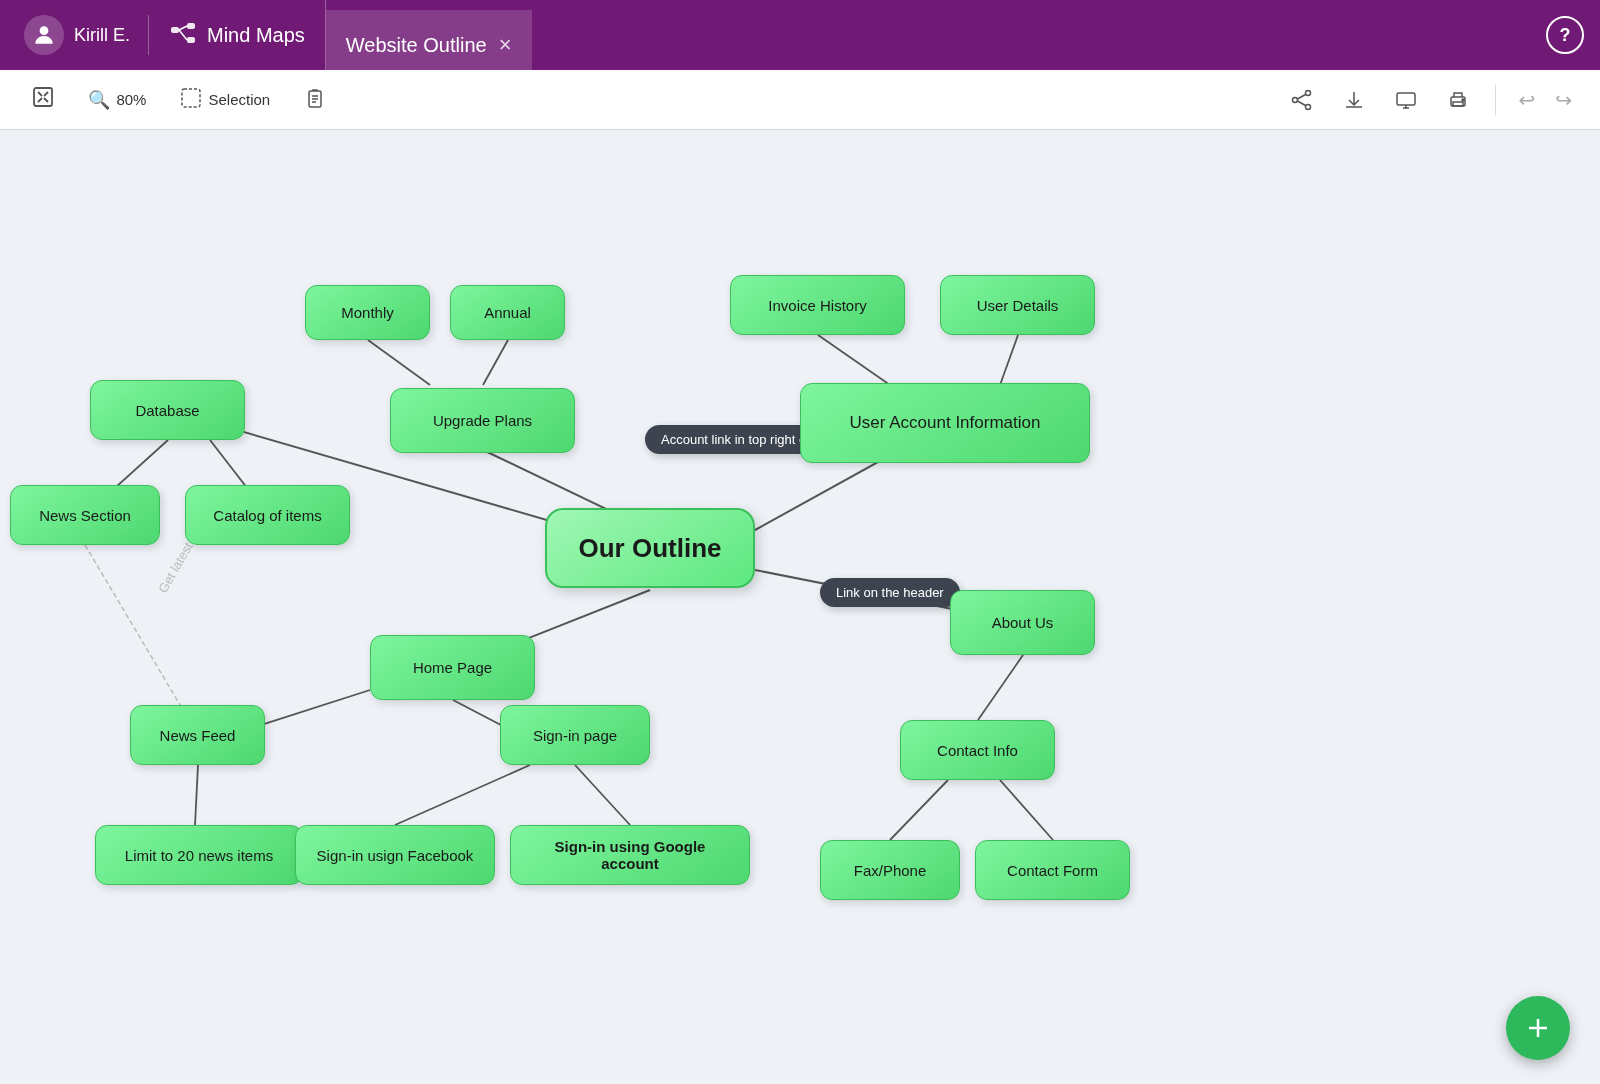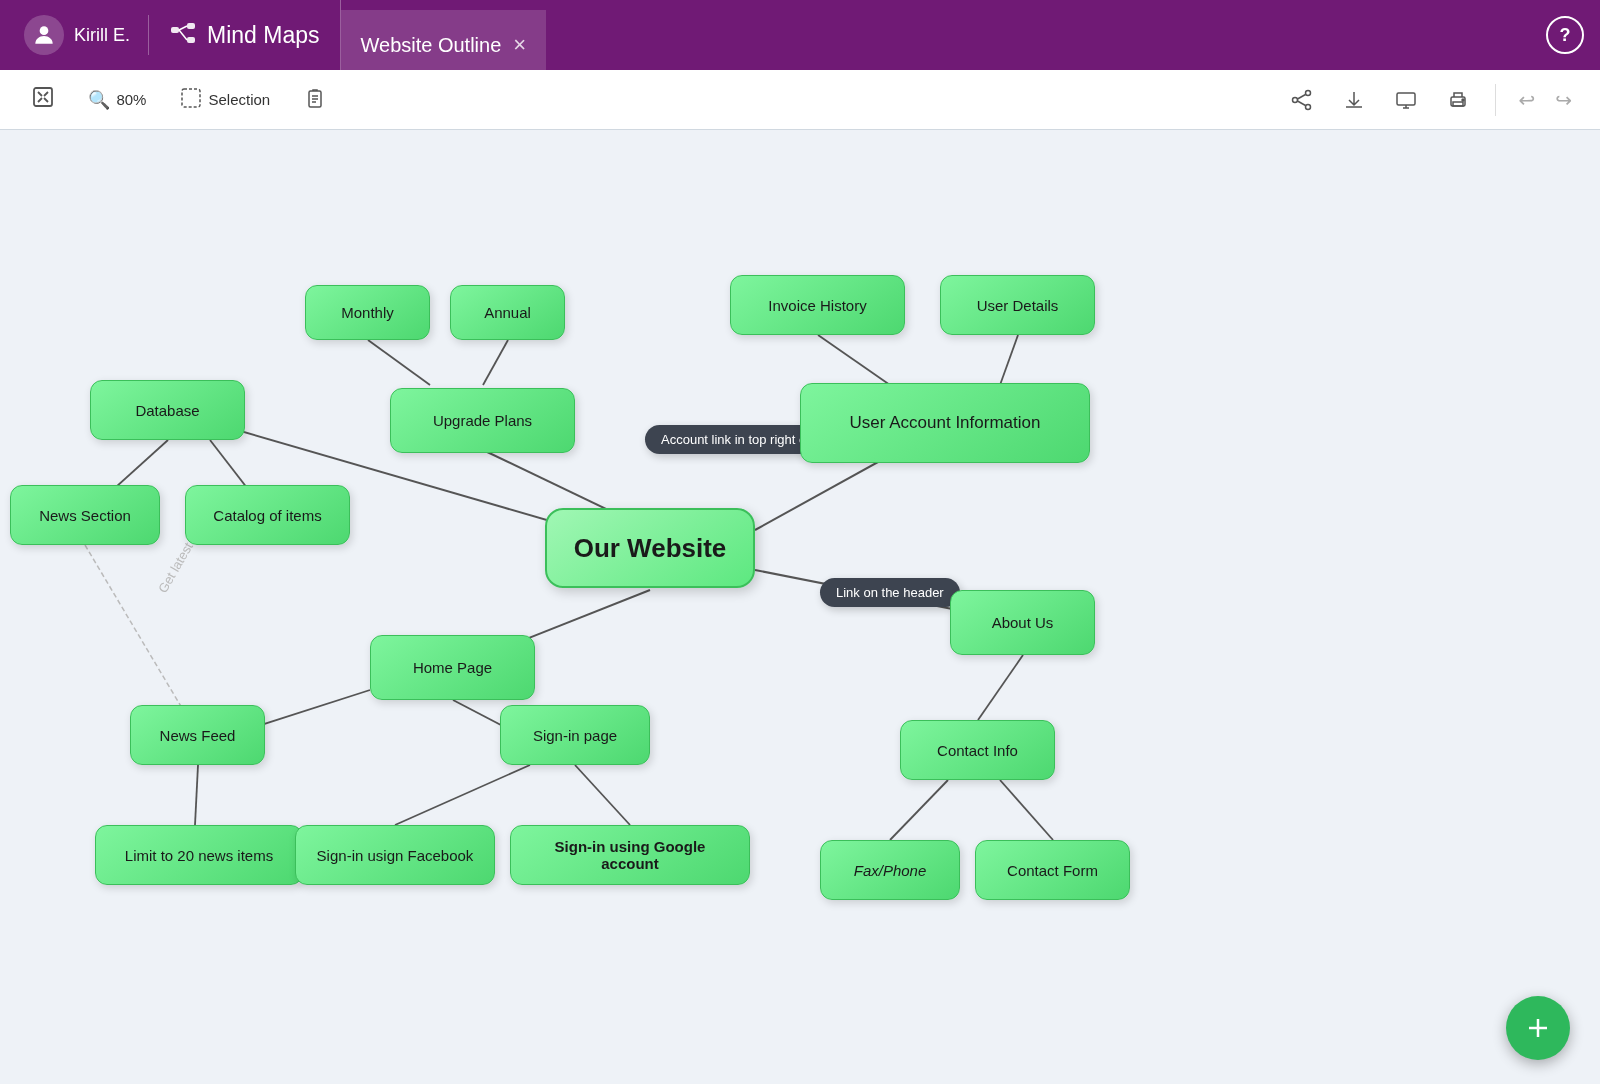--- a/index.html
+++ b/index.html
@@ -24,21 +24,21 @@
       display: flex; align-items: center; justify-content: center;
       font-size: 20px;
     }
     .header-username { font-size: 18px; font-weight: 500; }
     .header-tab {
       display: flex; align-items: center; gap: 10px;
       padding: 0 20px; height: 100%;
       border-right: 1px solid rgba(255,255,255,0.3);
     }
     .tab-icon { font-size: 20px; }
-    .tab-label { font-size: 23px; font-weight: 500; }
+    .tab-label { font-size: 20px; font-weight: 500; }
     .header-doc-tab {
       display: flex; align-items: center; gap: 12px;
       padding: 0 20px; height: 100%;
       background: rgba(255,255,255,0.15);
       margin-top: 20px;
     }
     .doc-title { font-size: 20px; }
     .close-btn { font-size: 22px; cursor: pointer; opacity: 0.8; }
     .header-spacer { flex: 1; }
     .help-btn {
@@ -299,21 +299,21 @@
       </marker>
     </defs>
   </svg>
 
   <div class="annotation" style="left:155px; top:458px; transform: rotate(-60deg); color:#bbb; font-size:13px;">Get latest 20 items</div>
 
   <div class="node node-dark" style="left:645px; top:295px; font-size:13px; padding:7px 16px;">Account link in top right corner</div>
 
   <div class="node node-dark" style="left:820px; top:448px; font-size:13px; padding:7px 16px;">Link on the header</div>
 
-  <div class="node node-green-large" style="left:545px; top:378px; width:210px; height:80px;">Our Website</div>
+  <div class="node node-green-large" style="left:545px; top:378px; width:210px; height:80px;">Our Outline</div>
 
   <div class="node node-green" style="left:90px; top:250px; width:155px; height:60px;">Database</div>
 
   <div class="node node-green" style="left:10px; top:355px; width:150px; height:60px;">News Section</div>
 
   <div class="node node-green" style="left:185px; top:355px; width:165px; height:60px;">Catalog of items</div>
 
   <div class="node node-green" style="left:130px; top:575px; width:135px; height:60px;">News Feed</div>
 
   <div class="node node-green" style="left:95px; top:695px; width:208px; height:60px;">Limit to 20 news items</div>
@@ -335,21 +335,21 @@
   <div class="node node-green" style="left:800px; top:253px; width:290px; height:80px; font-size:17px;">User Account Information</div>
 
   <div class="node node-green" style="left:730px; top:145px; width:175px; height:60px;">Invoice History</div>
 
   <div class="node node-green" style="left:940px; top:145px; width:155px; height:60px;">User Details</div>
 
   <div class="node node-green" style="left:950px; top:460px; width:145px; height:65px;">About Us</div>
 
   <div class="node node-green" style="left:900px; top:590px; width:155px; height:60px;">Contact Info</div>
 
-  <div class="node node-green" style="left:820px; top:710px; width:140px; height:60px;font-style:italic;">Fax/Phone</div>
+  <div class="node node-green" style="left:820px; top:710px; width:140px; height:60px;">Fax/Phone</div>
 
   <div class="node node-green" style="left:975px; top:710px; width:155px; height:60px;">Contact Form</div>
 
   <button id="fab">
     <svg viewBox="0 0 30 30" fill="none" stroke="white" stroke-width="2.5">
       <line x1="15" y1="6" x2="15" y2="24"></line>
       <line x1="6" y1="15" x2="24" y2="15"></line>
     </svg>
   </button>
 

